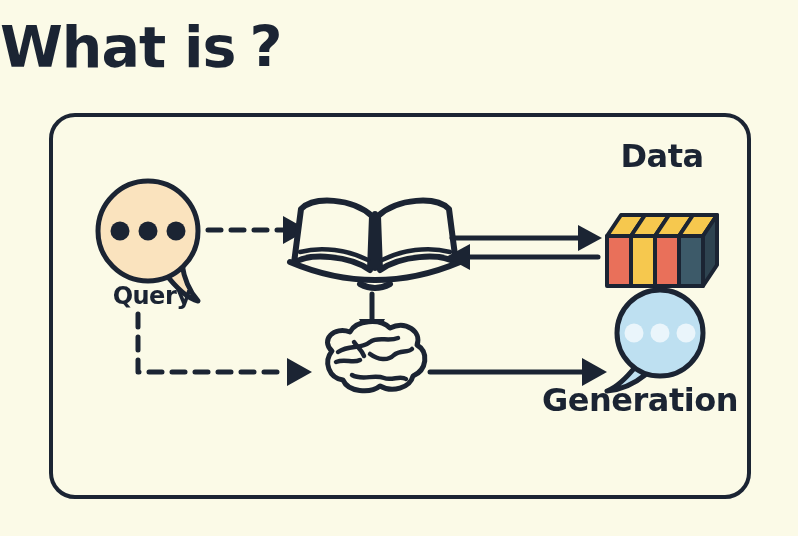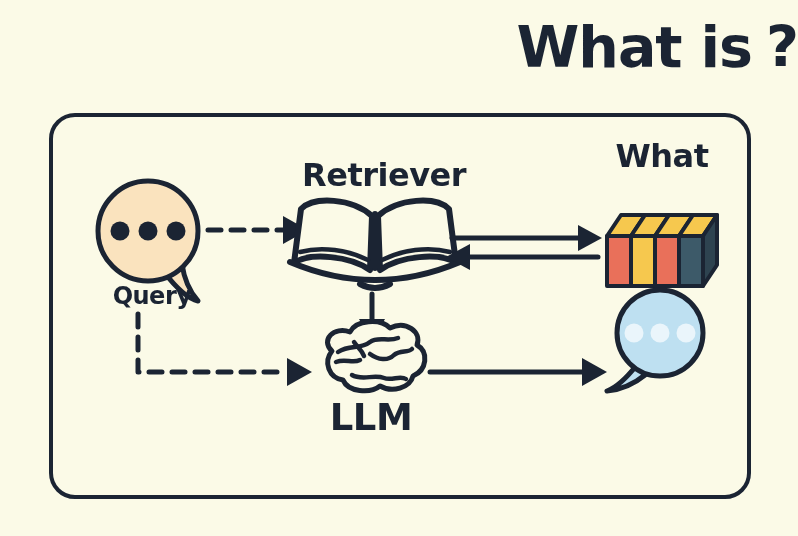--- a/index.html
+++ b/index.html
@@ -6,21 +6,21 @@
     --bg:#FBFAE7; --ink:#1B2433; --pill:#F6BE55; --peach:#FAE3BE;
     --blue:#BEE0F1; --blue-dot:#EAF5FB; --coral:#E9705A; --yellow:#F6C84E;
     --slate:#3D5A69; --slate-dark:#2E4350;
   }
   *{margin:0;padding:0;box-sizing:border-box}
   html,body{width:798px;height:536px;overflow:hidden}
   body{background:var(--bg);font-family:"DejaVu Sans","Liberation Sans",sans-serif;color:var(--ink);position:relative}
   .canvas{position:absolute;inset:0;width:798px;height:536px}
 
   .title-row{position:absolute;top:4px;left:0;right:0;height:86px;
-    display:flex;align-items:center;justify-content:flex-end;gap:16px;
+    display:flex;align-items:center;justify-content:flex-start;gap:16px;
     font-size:57px;font-weight:700;letter-spacing:-1px}
   .rag-pill{display:inline-block;background:var(--pill);border-radius:44px;
     padding:1px 28px 5px 28px;line-height:1.1}
   .q-mark{margin-left:-2px}
 
   .frame{position:absolute;left:49px;top:113px;width:702px;height:386px;
     border:4px solid var(--ink);border-radius:26px;background:transparent}
 
   svg.overlay{position:absolute;left:0;top:0;width:798px;height:536px}
   .stroke{stroke:var(--ink);fill:none;stroke-width:5;stroke-linecap:round;stroke-linejoin:round}
@@ -129,18 +129,17 @@
     <g>
       <path class="fill-blue" d="M 636 366 Q 620 386 607 391 Q 628 389 645 375 Z" stroke="#1B2433" stroke-width="5" stroke-linejoin="round"></path>
       <circle class="fill-blue" cx="660" cy="333" r="43" stroke="#1B2433" stroke-width="5"></circle>
       <circle class="fill-bluedot" cx="634" cy="333" r="9.5"></circle>
       <circle class="fill-bluedot" cx="660" cy="333" r="9.5"></circle>
       <circle class="fill-bluedot" cx="686" cy="333" r="9.5"></circle>
     </g>
   </svg>
 
   <div class="node-label lbl-query">Query</div>
-  <div class="node-label lbl-retriever">Retriever</div>
   <div class="node-label lbl-datasource">
-    <div>What</div>
+    <div>Data</div>
   </div>
-  <div class="node-label lbl-llm">LLM</div>
+  <div class="node-label lbl-generation">Generation</div>
 </div>
 
 </body></html>

